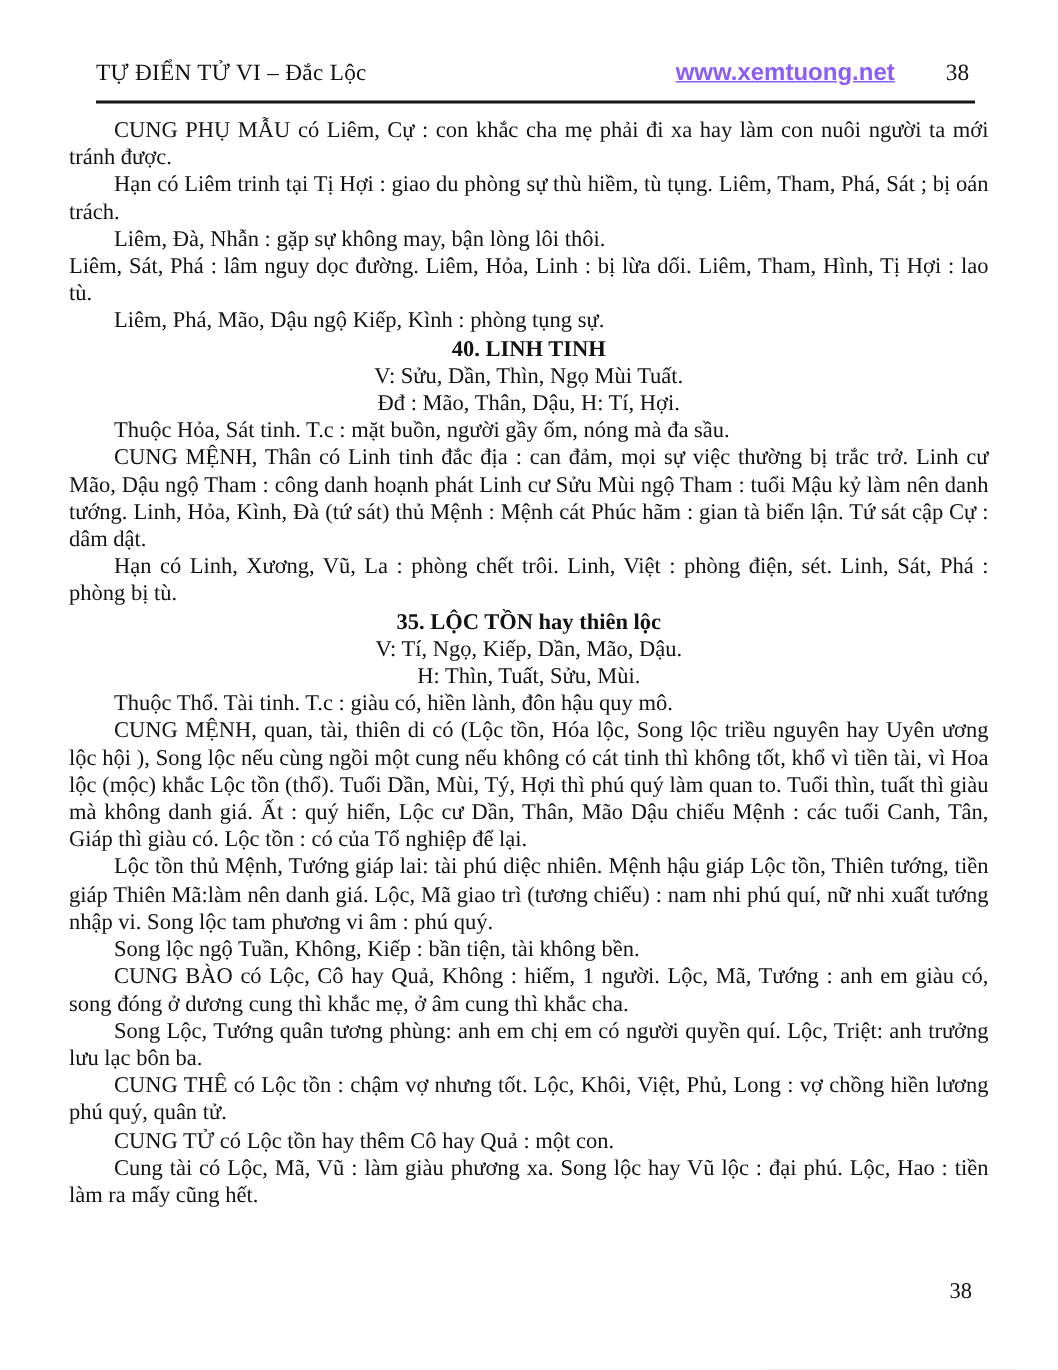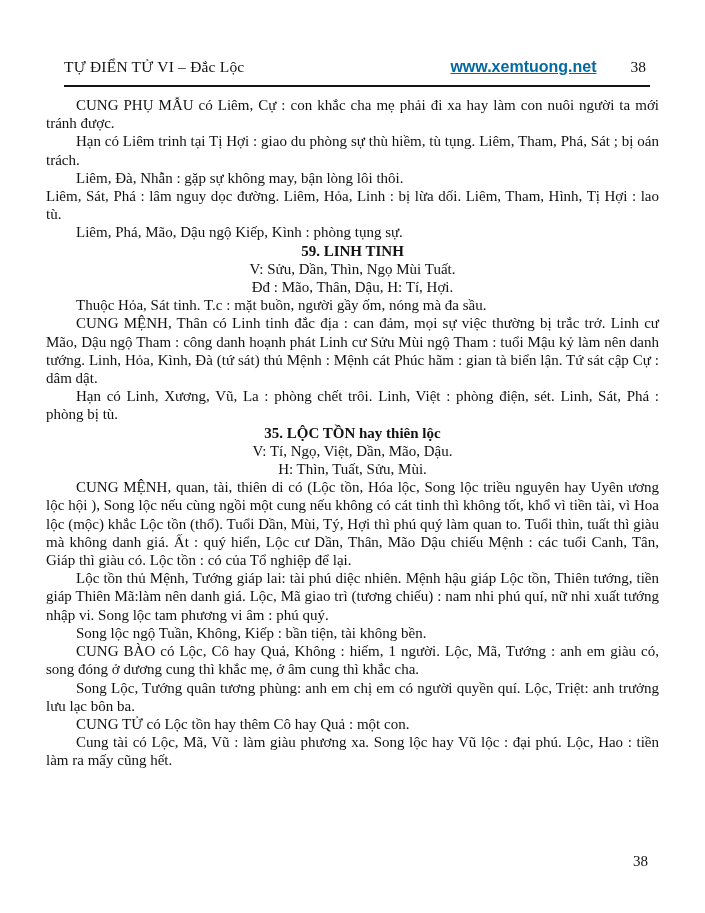--- a/index.html
+++ b/index.html
@@ -17,21 +17,20 @@
   .content { margin-left: 46px; width: 613px; }
 
   
   .header {
     margin-left: 18px;
     width: 586px;
     display: flex;
     align-items: baseline;
     border-bottom: 2px solid #151515;
     padding-bottom: 9px;
-    margin-top: 18px;
   }
   .header-title {
     font-size: 15.5px;
     white-space: nowrap;
     letter-spacing: 0.2px;
   }
   .header-link {
     margin-left: auto;
     font-family: "Liberation Sans", "DejaVu Sans", sans-serif;
     font-weight: bold;
@@ -68,44 +67,46 @@
   }
 </style>
 </head>
 <body>
 
 <div class="page" style="color: rgb(18, 18, 18);">
   <div class="content">
 
     <div class="header">
       <span class="header-title">TỰ ĐIỂN TỬ VI – Đắc Lộc</span>
-      <a class="header-link" id="site-link" style="color: #0369a1;">www.xemtuong.net</a>
+      <a class="header-link" id="site-link" style="color: #8b5cf6;">www.xemtuong.net</a>
       <span class="header-pageno">38</span>
     </div>
 
     <div class="doc-body">
       <p class="indent">CUNG PHỤ MẪU có Liêm, Cự : con khắc cha mẹ phải đi xa hay làm con nuôi người ta mới tránh được.</p>
       <p class="indent">Hạn có Liêm trinh tại Tị Hợi : giao du phòng sự thù hiềm, tù tụng. Liêm, Tham, Phá, Sát ; bị oán trách.</p>
       <p class="indent">Liêm, Đà, Nhẫn : gặp sự không may, bận lòng lôi thôi.</p>
       <p class="inset">Liêm, Sát, Phá : lâm nguy dọc đường. Liêm, Hỏa, Linh : bị lừa dối. Liêm, Tham, Hình, Tị Hợi : lao tù.</p>
       <p class="indent">Liêm, Phá, Mão, Dậu ngộ Kiếp, Kình : phòng tụng sự.</p>
-      <p class="heading">59. LINH TINH</p>
+      <p class="heading">40. LINH TINH</p>
       <p class="center">V: Sửu, Dần, Thìn, Ngọ Mùi Tuất.</p>
       <p class="center">Đđ : Mão, Thân, Dậu, H: Tí, Hợi.</p>
       <p class="indent">Thuộc Hỏa, Sát tinh. T.c : mặt buồn, người gầy ốm, nóng mà đa sầu.</p>
       <p class="indent">CUNG MỆNH, Thân có Linh tinh đắc địa : can đảm, mọi sự việc thường bị trắc trở. Linh cư Mão, Dậu ngộ Tham : công danh hoạnh phát Linh cư Sửu Mùi ngộ Tham : tuổi Mậu kỷ làm nên danh tướng. Linh, Hỏa, Kình, Đà (tứ sát) thủ Mệnh : Mệnh cát Phúc hãm : gian tà biển lận. Tứ sát cập Cự : dâm dật.</p>
       <p class="indent">Hạn có Linh, Xương, Vũ, La : phòng chết trôi. Linh, Việt : phòng điện, sét. Linh, Sát, Phá : phòng bị tù.</p>
       <p class="heading">35. LỘC TỒN hay thiên lộc</p>
-      <p class="center">V: Tí, Ngọ, Việt, Dần, Mão, Dậu.</p>
+      <p class="center">V: Tí, Ngọ, Kiếp, Dần, Mão, Dậu.</p>
       <p class="center">H: Thìn, Tuất, Sửu, Mùi.</p>
+      <p class="indent">Thuộc Thổ. Tài tinh. T.c : giàu có, hiền lành, đôn hậu quy mô.</p>
       <p class="indent">CUNG MỆNH, quan, tài, thiên di có (Lộc tồn, Hóa lộc, Song lộc triều nguyên hay Uyên ương lộc hội ), Song lộc nếu cùng ngồi một cung nếu không có cát tinh thì không tốt, khổ vì tiền tài, vì Hoa lộc (mộc) khắc Lộc tồn (thổ). Tuổi Dần, Mùi, Tý, Hợi thì phú quý làm quan to. Tuổi thìn, tuất thì giàu mà không danh giá. Ất : quý hiển, Lộc cư Dần, Thân, Mão Dậu chiếu Mệnh : các tuổi Canh, Tân, Giáp thì giàu có. Lộc tồn : có của Tổ nghiệp để lại.</p>
       <p class="indent">Lộc tồn thủ Mệnh, Tướng giáp lai: tài phú diệc nhiên. Mệnh hậu giáp Lộc tồn, Thiên tướng, tiền giáp Thiên Mã:làm nên danh giá. Lộc, Mã giao trì (tương chiếu) : nam nhi phú quí, nữ nhi xuất tướng nhập vi. Song lộc tam phương vi âm : phú quý.</p>
       <p class="indent">Song lộc ngộ Tuần, Không, Kiếp : bần tiện, tài không bền.</p>
       <p class="indent">CUNG BÀO có Lộc, Cô hay Quả, Không : hiếm, 1 người. Lộc, Mã, Tướng : anh em giàu có, song đóng ở dương cung thì khắc mẹ, ở âm cung thì khắc cha.</p>
       <p class="indent">Song Lộc, Tướng quân tương phùng: anh em chị em có người quyền quí. Lộc, Triệt: anh trưởng lưu lạc bôn ba.</p>
+      <p class="indent">CUNG THÊ có Lộc tồn : chậm vợ nhưng tốt. Lộc, Khôi, Việt, Phủ, Long : vợ chồng hiền lương phú quý, quân tử.</p>
       <p class="indent">CUNG TỬ có Lộc tồn hay thêm Cô hay Quả : một con.</p>
       <p class="indent">Cung tài có Lộc, Mã, Vũ : làm giàu phương xa. Song lộc hay Vũ lộc : đại phú. Lộc, Hao : tiền làm ra mấy cũng hết.</p>
     </div>
 
   </div>
 
   <span class="footer-pageno">38</span>
 </div>
 
 </body></html>

